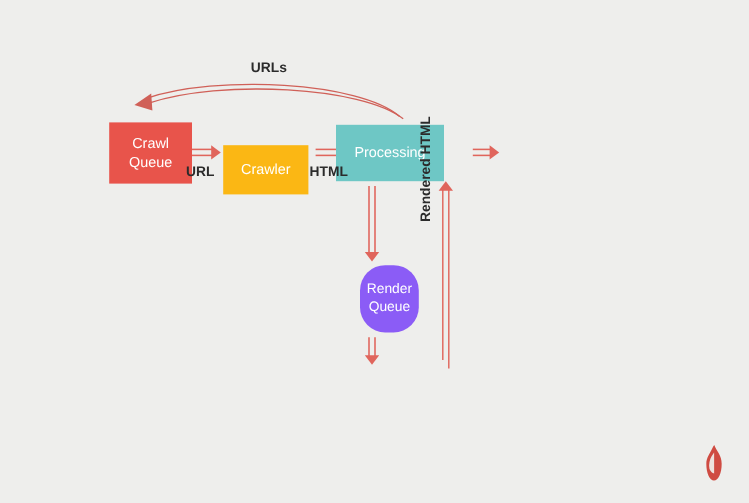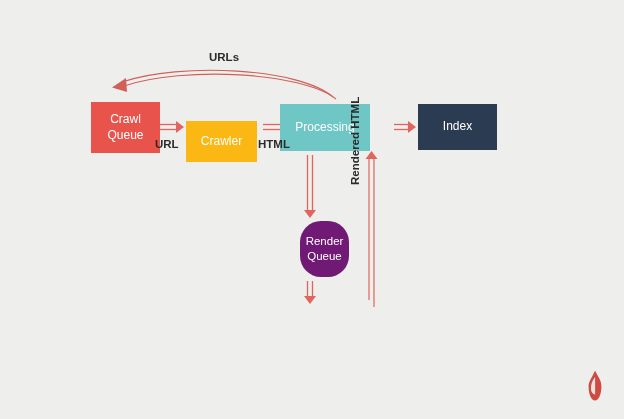--- a/index.html
+++ b/index.html
@@ -60,21 +60,21 @@
   }
   .node-index {
     left: 418px; top: 104px;
     width: 79px; height: 46px;
     background: #2b3c52;
     font-size: 12px;
   }
   .node-render-queue {
     left: 300px; top: 221px;
     width: 49px; height: 56px;
-    background: #701a75;
+    background: #8b5cf6;
     font-size: 11.5px;
     border-radius: 21px;
   }
   .node-renderer {
     left: 300px; top: 312px;
     width: 82px; height: 50px;
     background: #6ec7c5;
     font-size: 12px;
   }
   .edge-label {
@@ -157,21 +157,20 @@
     </g>
   </svg>
 
   <div class="node node-crawl-queue">Crawl
 Queue</div>
 
   <div class="node node-crawler">Crawler</div>
 
   <div class="node node-processing">Processing</div>
 
-  <div class="node node-index">Index</div>
 
   <div class="node node-render-queue">Render
 Queue</div>
 
 
   <div class="edge-label label-urls">URLs</div>
 
   <div class="edge-label label-url">URL</div>
 
   <div class="edge-label label-html">HTML</div>

